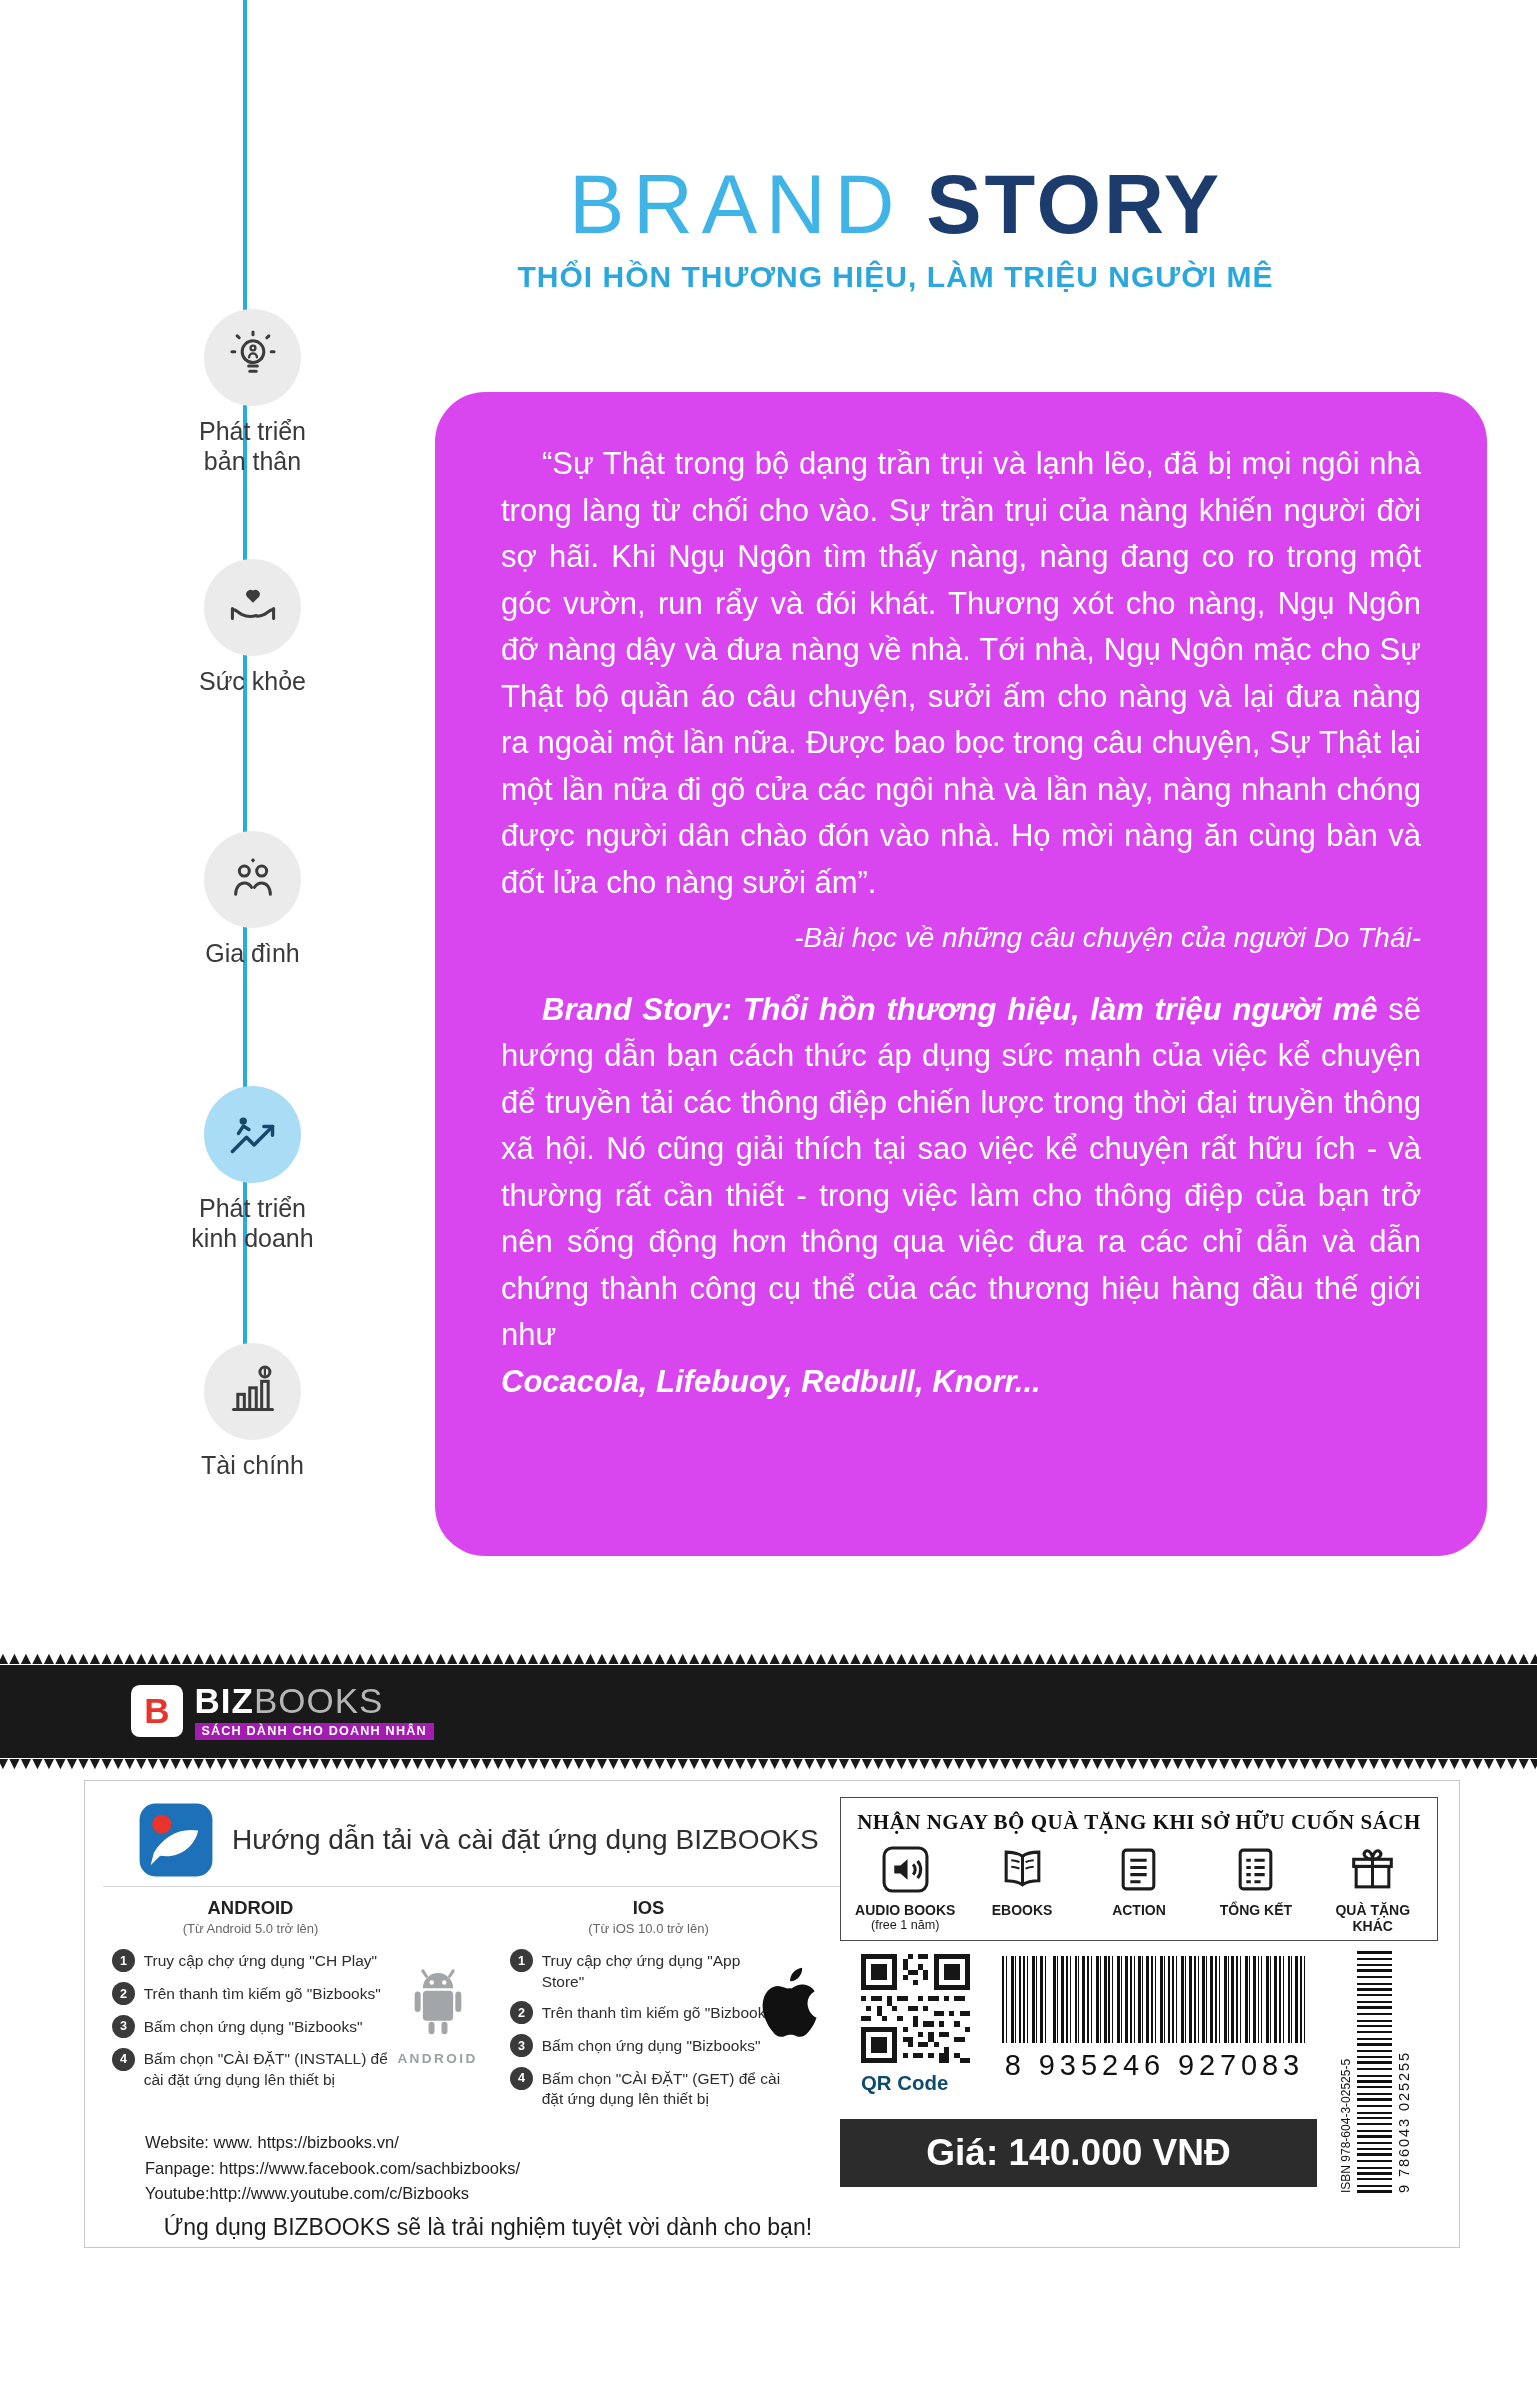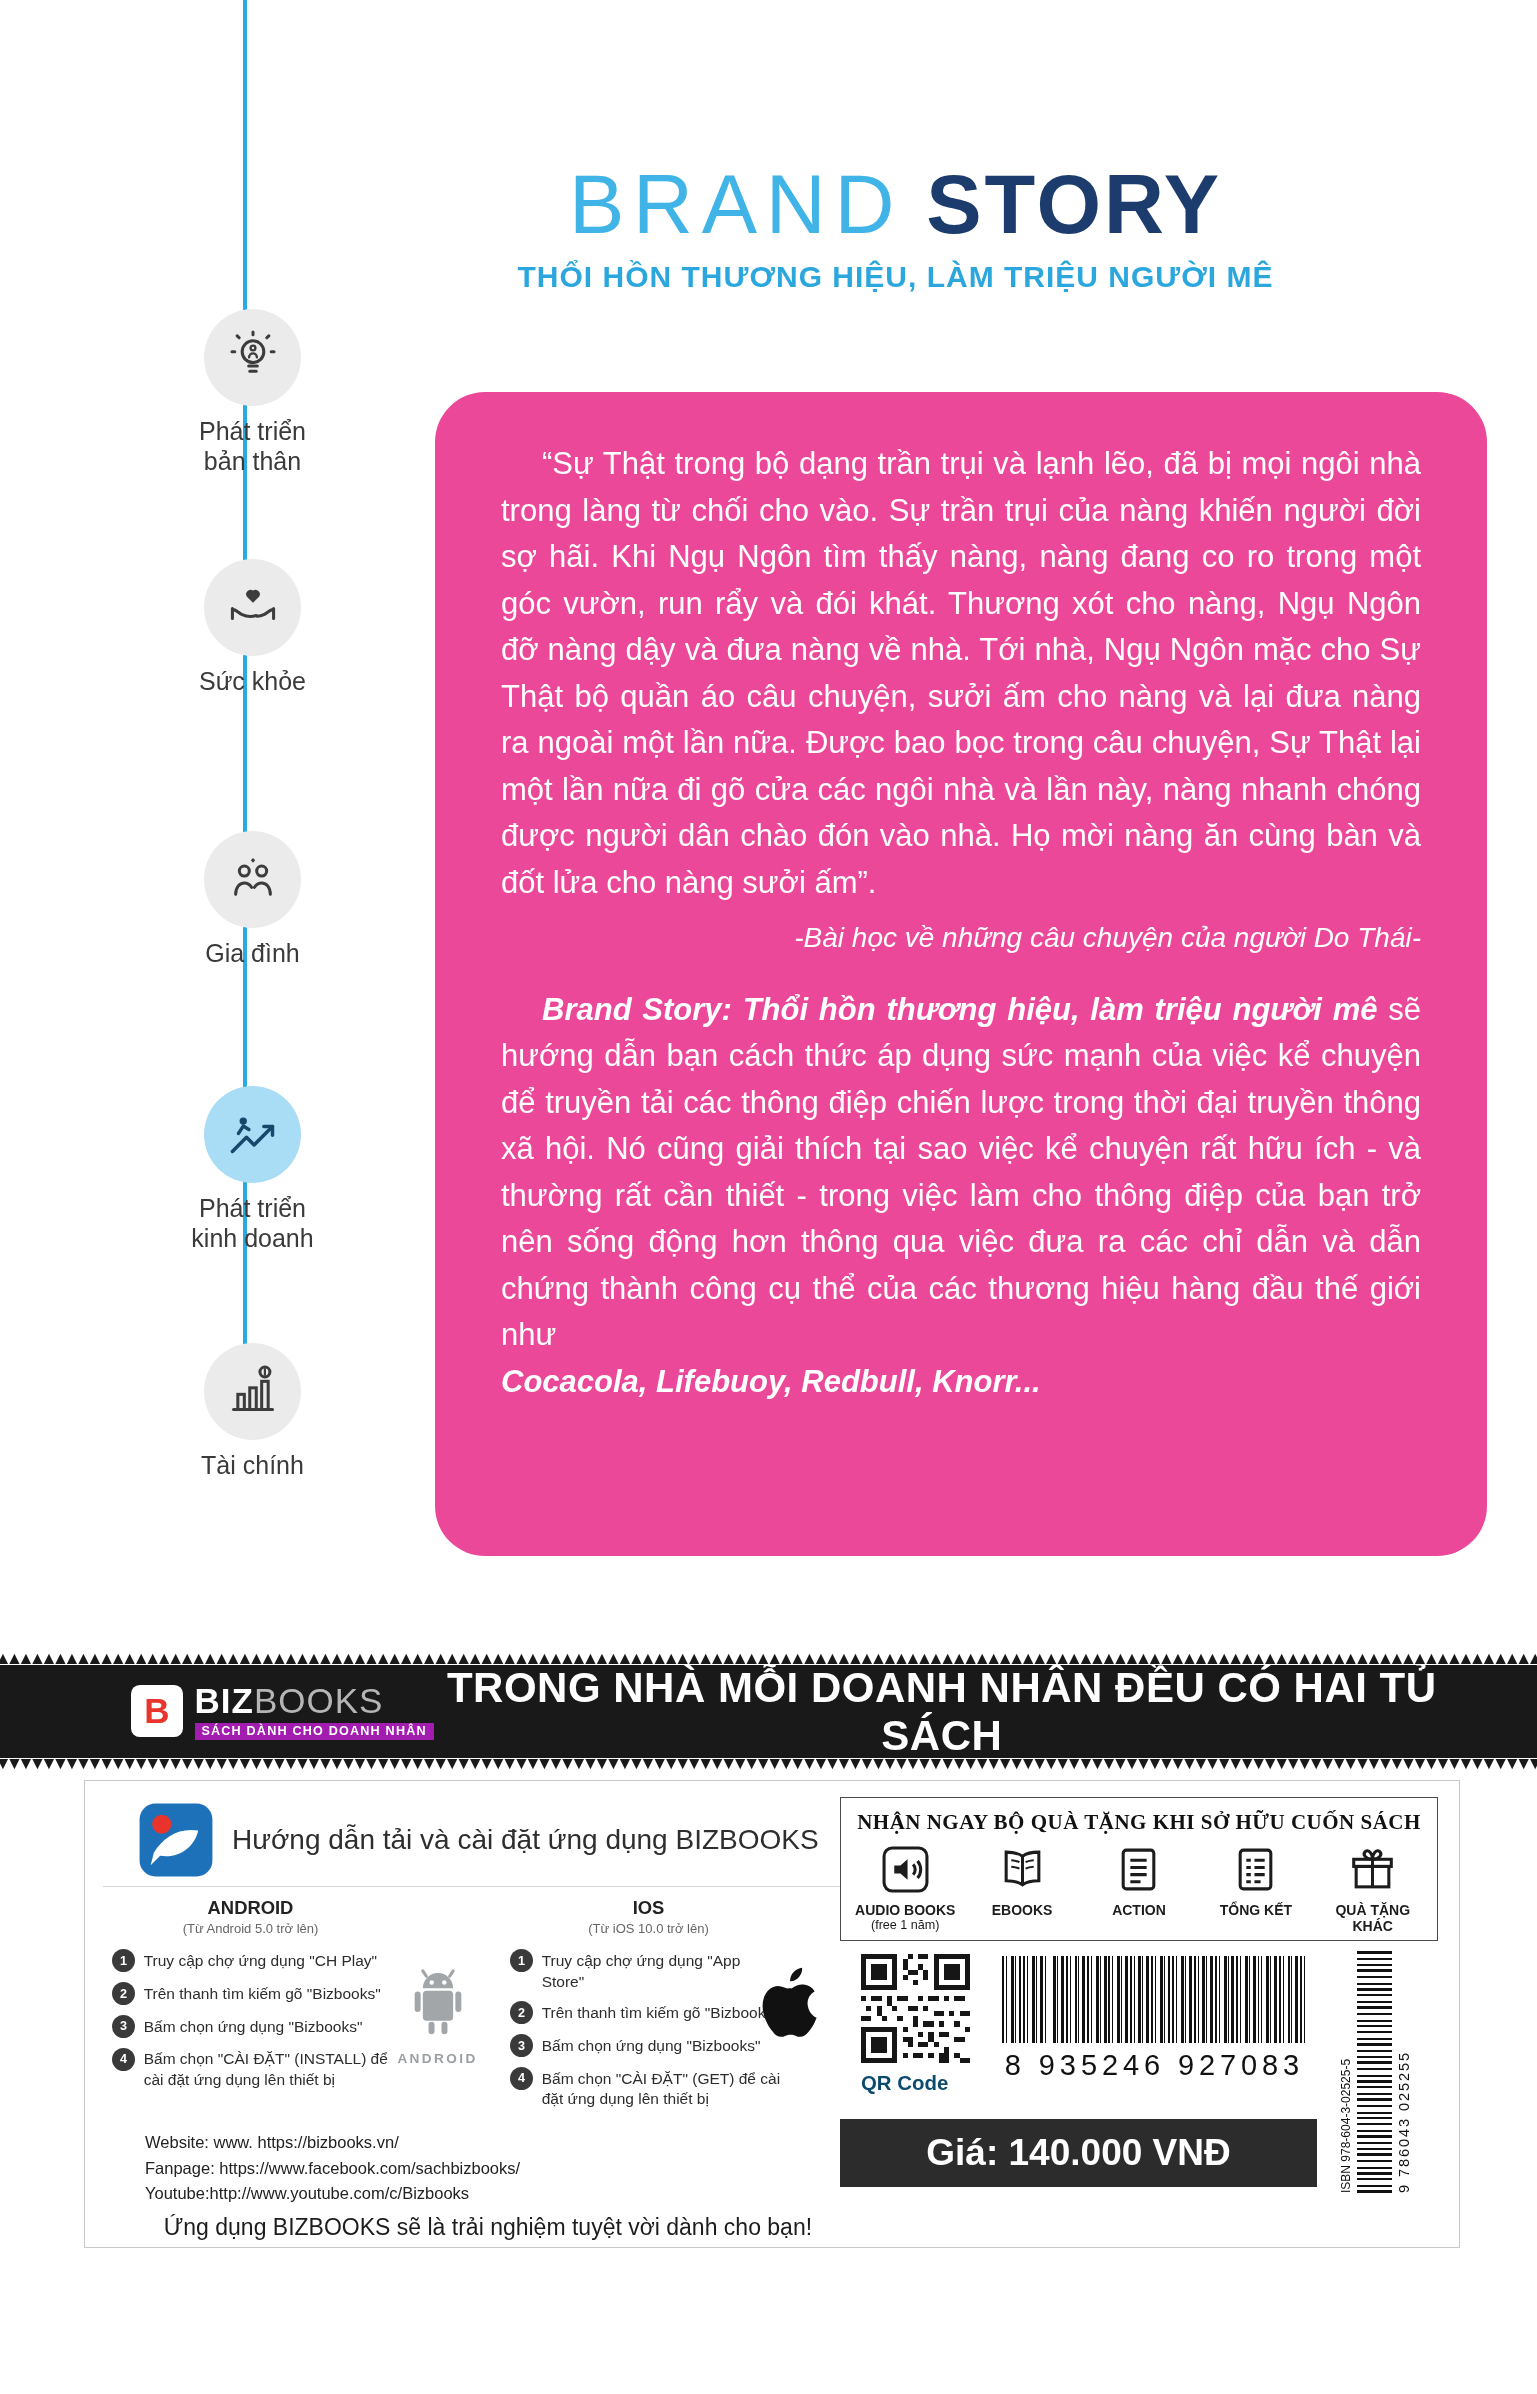--- a/index.html
+++ b/index.html
@@ -17,21 +17,21 @@
   .tl-label{margin-top:9.7px;font-size:25px;line-height:1.22;color:#3a3a3a;}
 
   
   .title-block{position:absolute;left:396px;top:163px;width:999px;text-align:center;}
   .title-main{font-size:83px;line-height:1;white-space:nowrap;}
   .title-brand{color:#41b4e7;font-weight:normal;letter-spacing:8.7px;}
   .title-story{color:#1d3c6e;font-weight:bold;letter-spacing:2.9px;}
   .title-sub{margin-top:13.6px;font-size:30px;font-weight:bold;color:#2ba7de;letter-spacing:1px;}
 
   
-  .quote-box{position:absolute;left:435px;top:392px;width:1052px;height:1164px;background:#ec4899;
+  .quote-box{position:absolute;left:435px;top:392px;width:1052px;height:1164px;background:#d946ef;
     border-radius:50px;box-sizing:border-box;padding:49px 66px;color:#fff;}
   .quote-text{margin:0;font-size:31px;line-height:1.5;text-align:justify;text-indent:41px;}
   .attribution{margin-top:15.5px;font-size:28px;font-style:italic;text-align:right;}
   .desc{margin:33px 0 0 0;font-size:31px;line-height:1.5;text-align:justify;text-indent:41px;}
   .bi{font-weight:bold;font-style:italic;}
   .brands-line{margin:0;font-size:31px;line-height:1.5;font-weight:bold;font-style:italic;}
 
   
   .banner{position:absolute;left:0;top:1665px;width:1537px;height:93px;background:#191919;
     display:flex;align-items:center;}
@@ -195,21 +195,20 @@
   <section class="banner">
     <div class="zz zz-top">▲▲▲▲▲▲▲▲▲▲▲▲▲▲▲▲▲▲▲▲▲▲▲▲▲▲▲▲▲▲▲▲▲▲▲▲▲▲▲▲▲▲▲▲▲▲▲▲▲▲▲▲▲▲▲▲▲▲▲▲▲▲▲▲▲▲▲▲▲▲▲▲▲▲▲▲▲▲▲▲▲▲▲▲▲▲▲▲▲▲▲▲▲▲▲▲▲▲▲▲▲▲▲▲▲▲▲▲▲▲▲▲▲▲▲▲▲▲▲▲▲▲▲▲▲▲▲▲▲▲▲▲▲▲▲▲▲▲▲▲▲▲▲▲▲▲▲▲▲▲▲▲▲▲▲▲▲▲▲▲▲▲▲▲▲▲▲▲▲▲</div>
     <div class="zz zz-bottom">▼▼▼▼▼▼▼▼▼▼▼▼▼▼▼▼▼▼▼▼▼▼▼▼▼▼▼▼▼▼▼▼▼▼▼▼▼▼▼▼▼▼▼▼▼▼▼▼▼▼▼▼▼▼▼▼▼▼▼▼▼▼▼▼▼▼▼▼▼▼▼▼▼▼▼▼▼▼▼▼▼▼▼▼▼▼▼▼▼▼▼▼▼▼▼▼▼▼▼▼▼▼▼▼▼▼▼▼▼▼▼▼▼▼▼▼▼▼▼▼▼▼▼▼▼▼▼▼▼▼▼▼▼▼▼▼▼▼▼▼▼▼▼▼▼▼▼▼▼▼▼▼▼▼▼▼▼▼▼▼▼▼▼▼▼▼▼▼▼▼</div>
     <div class="biz-logo">
       <div class="biz-emblem">B</div>
       <div class="biz-text">
         <div class="biz-line"><span class="biz">BIZ</span><span class="books">BOOKS</span></div>
         <span class="biz-sub">SÁCH DÀNH CHO DOANH NHÂN</span>
       </div>
     </div>
-    <div class="slogan">TRONG NHÀ MỖI DOANH NHÂN ĐỀU CÓ HAI TỦ SÁCH</div>
   </section>
 
   <section class="info-box">
 
     <div class="app-icon">
       <svg viewBox="0 0 48 48">
         <rect x="1" y="1" width="46" height="46" rx="10" fill="#1d71b8"></rect>
         <circle cx="15" cy="14" r="6" fill="#e8342c"></circle>
         <path d="M10 32c6-10 16-16 28-14-2 10-12 18-24 16l-6 6 2-8z" fill="#fff"></path>
       </svg>

